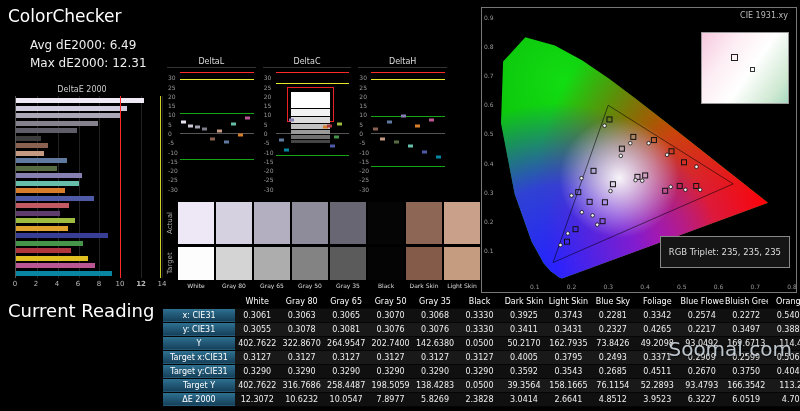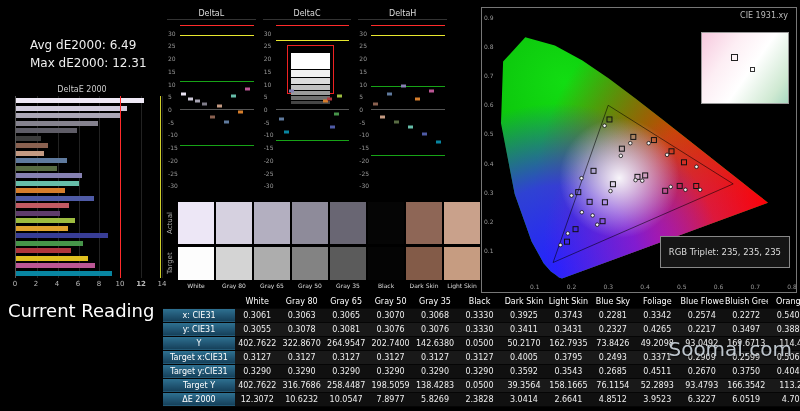--- a/index.html
+++ b/index.html
@@ -24,21 +24,21 @@
   .de-axis{position:relative;margin-left:13px;height:12px;font-size:7px;color:#bbb;}
   .de-axis span{position:absolute;top:2px;transform:translateX(-50%);}
 
   
   .current-reading{position:absolute;left:8px;top:300px;width:150px;}
   .cr-title{font-size:18px;color:#fff;margin-bottom:8px;}
   .cr-line{font-size:11px;color:#eee;margin-bottom:7px;}
 
   
   .delta-panels{position:absolute;left:167px;top:8px;width:280px;height:190px;display:flex;gap:7px;}
-  .dpanel{flex:1;position:relative;background:#000;}
+  .dpanel{flex:1;position:relative;background:#000;margin-top:48px;}
   .dpanel-title{text-align:center;font-size:8px;color:#ddd;height:11px;line-height:11px;}
   .dpanel-body{position:absolute;top:11px;left:0;right:0;bottom:0;border-top:1px solid #333;}
   .dtick{position:absolute;left:1px;transform:translateY(-50%);font-size:6px;color:#999;}
   .h-line{position:absolute;left:13px;right:2px;height:1px;}
   .pmark{position:absolute;width:5px;height:3px;transform:translateY(-50%);}
   .hist{position:absolute;left:32%;width:44%;display:flex;flex-direction:column;gap:1px;}
   .hist div{width:100%;}
   .hist-box{position:absolute;left:27%;width:54%;border:1px solid #e22;}
 
   
@@ -81,20 +81,21 @@
   .watermark{position:absolute;right:8px;top:336px;text-align:center;color:#c9d2da;opacity:0.93;z-index:5;}
   .wm-brand{font-size:30px;font-weight:bold;letter-spacing:3px;
             text-shadow:1px 2px 2px rgba(0,0,0,0.8),-1px -1px 0 rgba(255,255,255,0.35);}
   .wm-domain{font-size:20px;margin-top:1px;text-shadow:1px 1px 2px rgba(0,0,0,0.8);}
 </style>
 </head>
 <body>
 
 <div class="app">
 
+  <div class="hdr-title">ColorChecker</div>
   <div class="stat stat-avg">Avg dE2000: 6.49</div>
   <div class="stat stat-max">Max dE2000: 12.31</div>
 
   <div class="de-chart">
     <div class="de-title">DeltaE 2000</div>
     <div class="de-plot">
         <div class="v-grid" style="left: 14.2857%;"></div>
         <div class="v-grid" style="left: 28.5714%;"></div>
         <div class="v-grid" style="left: 42.8571%;"></div>
         <div class="v-grid" style="left: 57.1429%;"></div>

